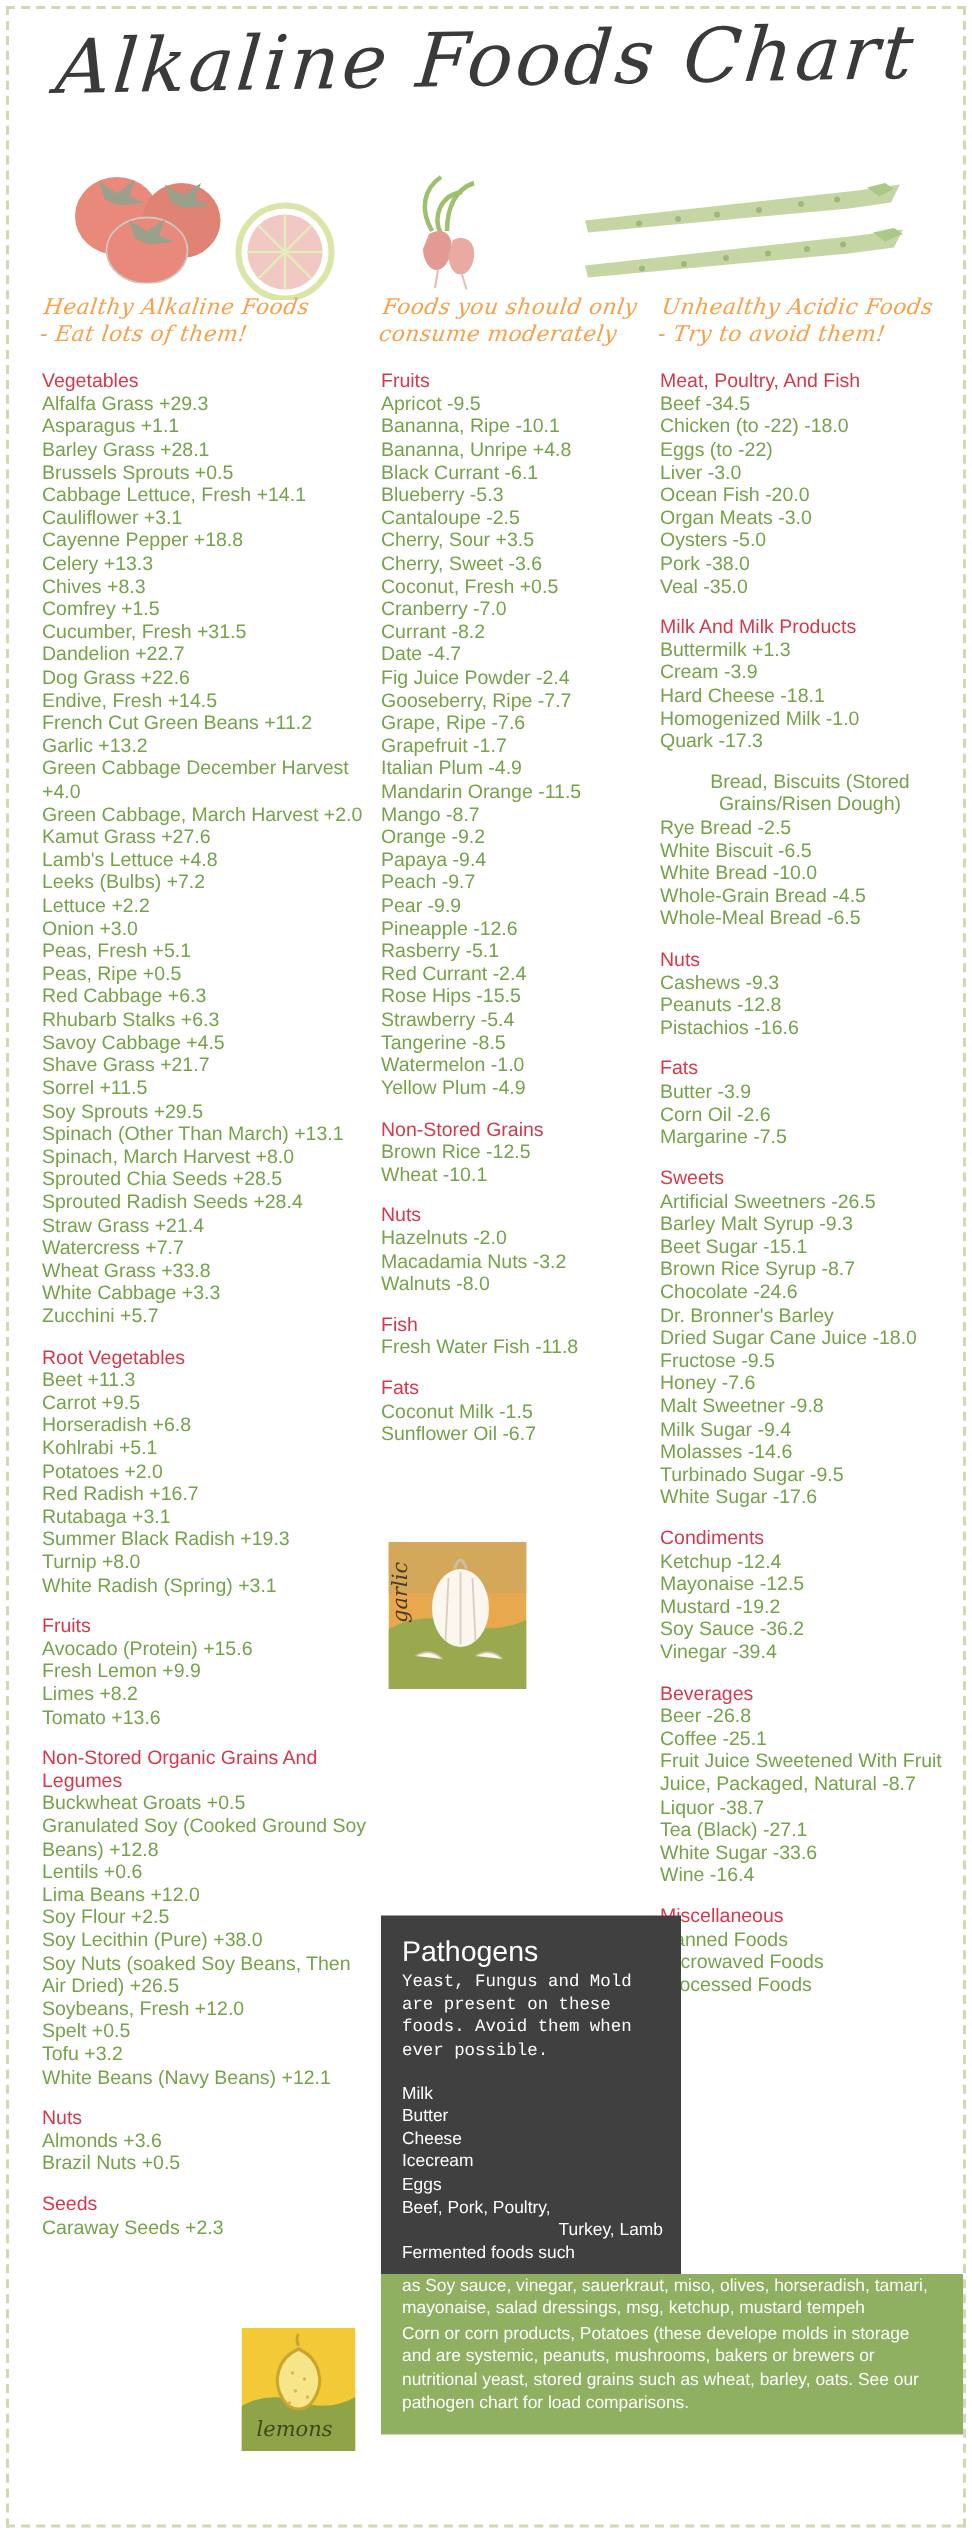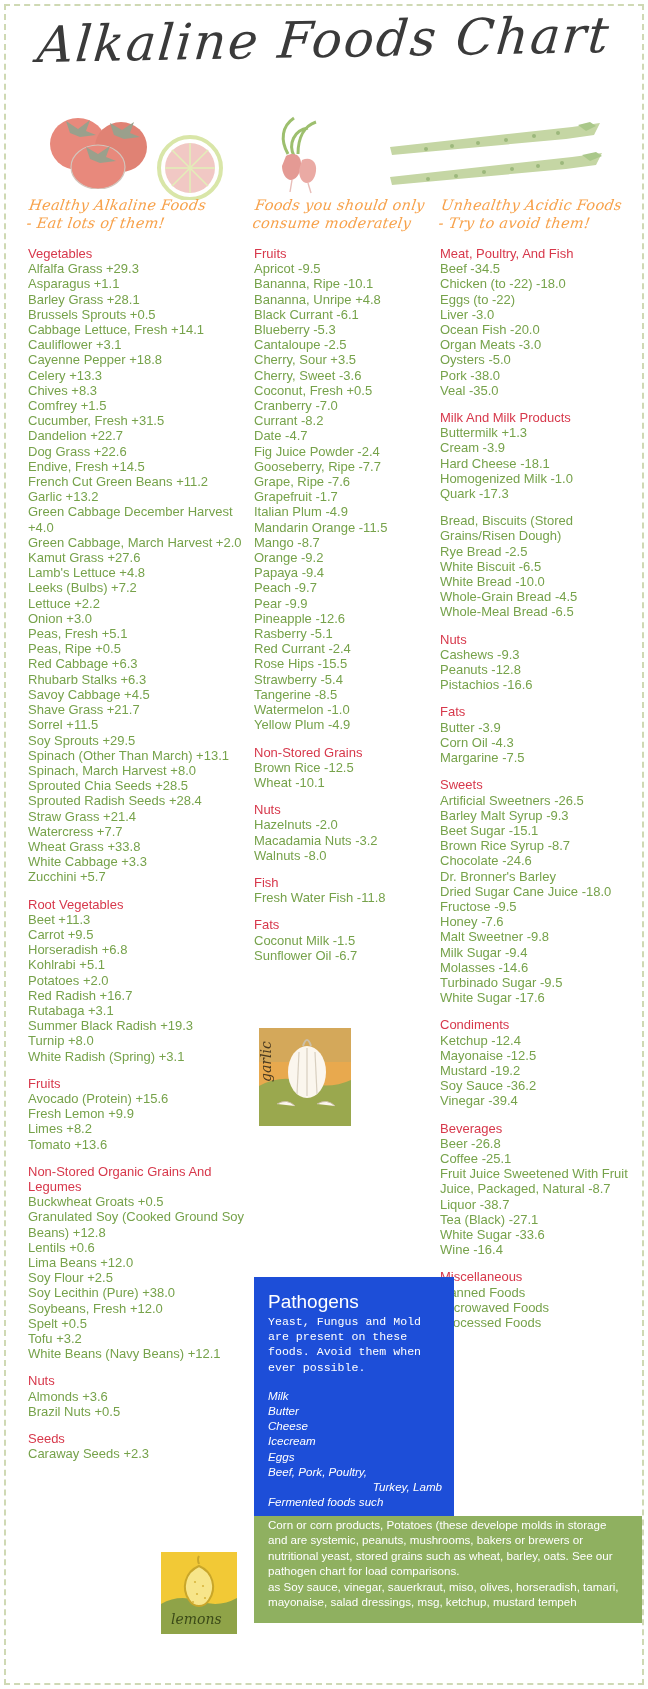--- a/index.html
+++ b/index.html
@@ -74,41 +74,41 @@
   }
   #col1 { left: 22px; top: 240px; width: 218px; }
   #col2 { left: 248px; top: 240px; width: 175px; }
   #col3 { left: 434px; top: 240px; width: 200px; }
 
   .cat {
     color: #d7384b;
     margin-top: 12px;
   }
   .cat:first-child { margin-top: 0; }
-  .cat.green { color: #76a24a; }
+  .cat.green { color: #76a24a; text-align: center; }
   .item { color: #76a24a; }
 
   
   .painting-garlic {
     position: absolute;
     left: 253px; top: 1022px;
     width: 92px; height: 98px;
   }
   .painting-lemons {
     position: absolute;
     left: 155px; top: 1546px;
     width: 76px; height: 82px;
   }
 
   
   #pathogens-box {
     position: absolute;
     left: 248px; top: 1271px;
     width: 200px;
-    background: #1d4ed8;
+    background: #404040;
     color: #ffffff;
     padding: 14px 12px 10px 14px;
   }
   #pathogens-wide {
     position: absolute;
     left: 248px; top: 1510px;
     width: 388px;
     background: #8fb060;
     color: #ffffff;
     padding: 0 14px 14px 14px;
@@ -120,21 +120,20 @@
   }
   .path-intro {
     font-size: 11.6px;
     line-height: 15.2px;
     font-family: Liberation Mono, monospace;
   }
   .path-list {
     margin-top: 13px;
     font-size: 11.6px;
     line-height: 15.2px;
-    font-style: italic;
   }
   .path-list div.sub { padding-left: 14px; text-align: right; }
   .path-para {
     font-size: 11.6px;
     line-height: 15.4px;
     margin-top: 0;
   }
   .path-para.gap { margin-top: 1px; }
 </style>
 </head>
@@ -277,20 +276,21 @@
       <div class="item">Fresh Lemon +9.9</div>
       <div class="item">Limes +8.2</div>
       <div class="item">Tomato +13.6</div>
       <div class="cat">Non-Stored Organic Grains And Legumes</div>
       <div class="item">Buckwheat Groats +0.5</div>
       <div class="item">Granulated Soy (Cooked Ground Soy Beans) +12.8</div>
       <div class="item">Lentils +0.6</div>
       <div class="item">Lima Beans +12.0</div>
       <div class="item">Soy Flour +2.5</div>
       <div class="item">Soy Lecithin (Pure) +38.0</div>
+      <div class="item">Soy Nuts (soaked Soy Beans, Then Air Dried) +26.5</div>
       <div class="item">Soybeans, Fresh +12.0</div>
       <div class="item">Spelt +0.5</div>
       <div class="item">Tofu +3.2</div>
       <div class="item">White Beans (Navy Beans) +12.1</div>
       <div class="cat">Nuts</div>
       <div class="item">Almonds +3.6</div>
       <div class="item">Brazil Nuts +0.5</div>
       <div class="cat">Seeds</div>
       <div class="item">Caraway Seeds +2.3</div>
     </div>
@@ -362,21 +362,21 @@
       <div class="item">White Biscuit -6.5</div>
       <div class="item">White Bread -10.0</div>
       <div class="item">Whole-Grain Bread -4.5</div>
       <div class="item">Whole-Meal Bread -6.5</div>
       <div class="cat">Nuts</div>
       <div class="item">Cashews -9.3</div>
       <div class="item">Peanuts -12.8</div>
       <div class="item">Pistachios -16.6</div>
       <div class="cat">Fats</div>
       <div class="item">Butter -3.9</div>
-      <div class="item">Corn Oil -4.3</div>
+      <div class="item">Corn Oil -2.6</div>
       <div class="item">Margarine -7.5</div>
       <div class="cat">Sweets</div>
       <div class="item">Artificial Sweetners -26.5</div>
       <div class="item">Barley Malt Syrup -9.3</div>
       <div class="item">Beet Sugar -15.1</div>
       <div class="item">Brown Rice Syrup -8.7</div>
       <div class="item">Chocolate -24.6</div>
       <div class="item">Dr. Bronner's Barley</div>
       <div class="item">Dried Sugar Cane Juice -18.0</div>
       <div class="item">Fructose -9.5</div>
@@ -446,17 +446,17 @@
         <div>Cheese</div>
         <div>Icecream</div>
         <div>Eggs</div>
         <div>Beef, Pork, Poultry,</div>
         <div class="sub">Turkey, Lamb</div>
         <div>Fermented foods such</div>
       </div>
   </div>
 
   <div id="pathogens-wide">
+    <div class="path-para">as Soy sauce, vinegar, sauerkraut, miso, olives, horseradish, tamari, mayonaise, salad dressings, msg, ketchup, mustard tempeh</div>
     <div class="path-para gap">Corn or corn products, Potatoes (these develope molds in storage and are systemic, peanuts, mushrooms, bakers or brewers or nutritional yeast,  stored grains such as wheat, barley, oats.  See our pathogen chart for load comparisons.</div>
-    <div class="path-para">as Soy sauce, vinegar, sauerkraut, miso, olives, horseradish, tamari, mayonaise, salad dressings, msg, ketchup, mustard tempeh</div>
   </div>
 
 </div>
 
 </body></html>

